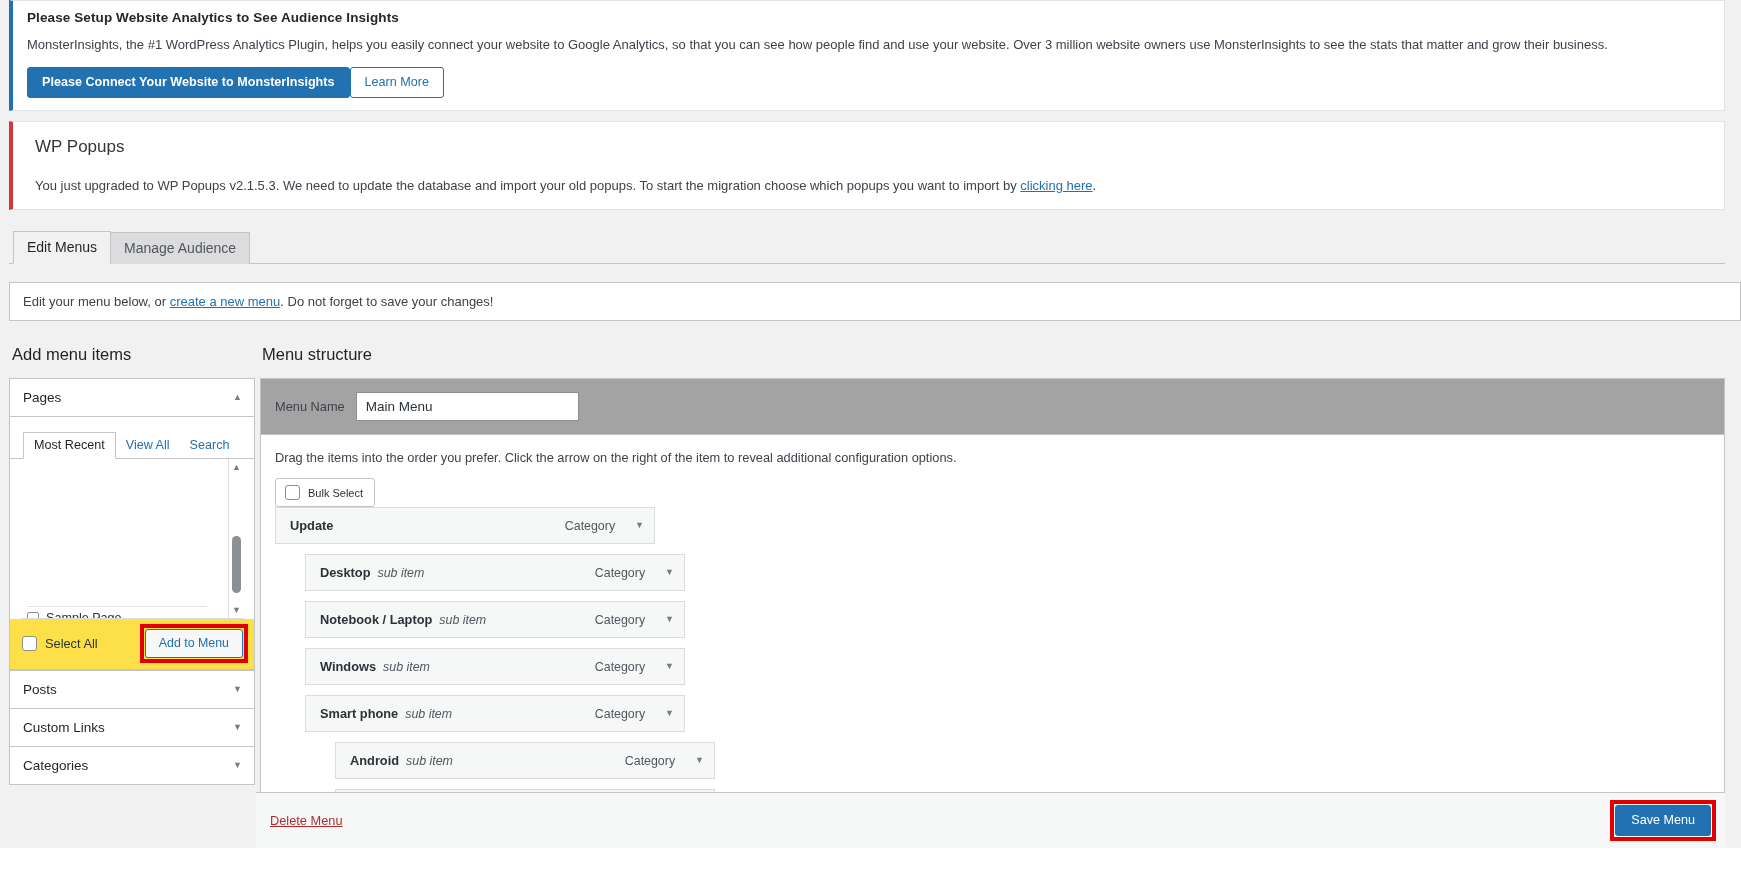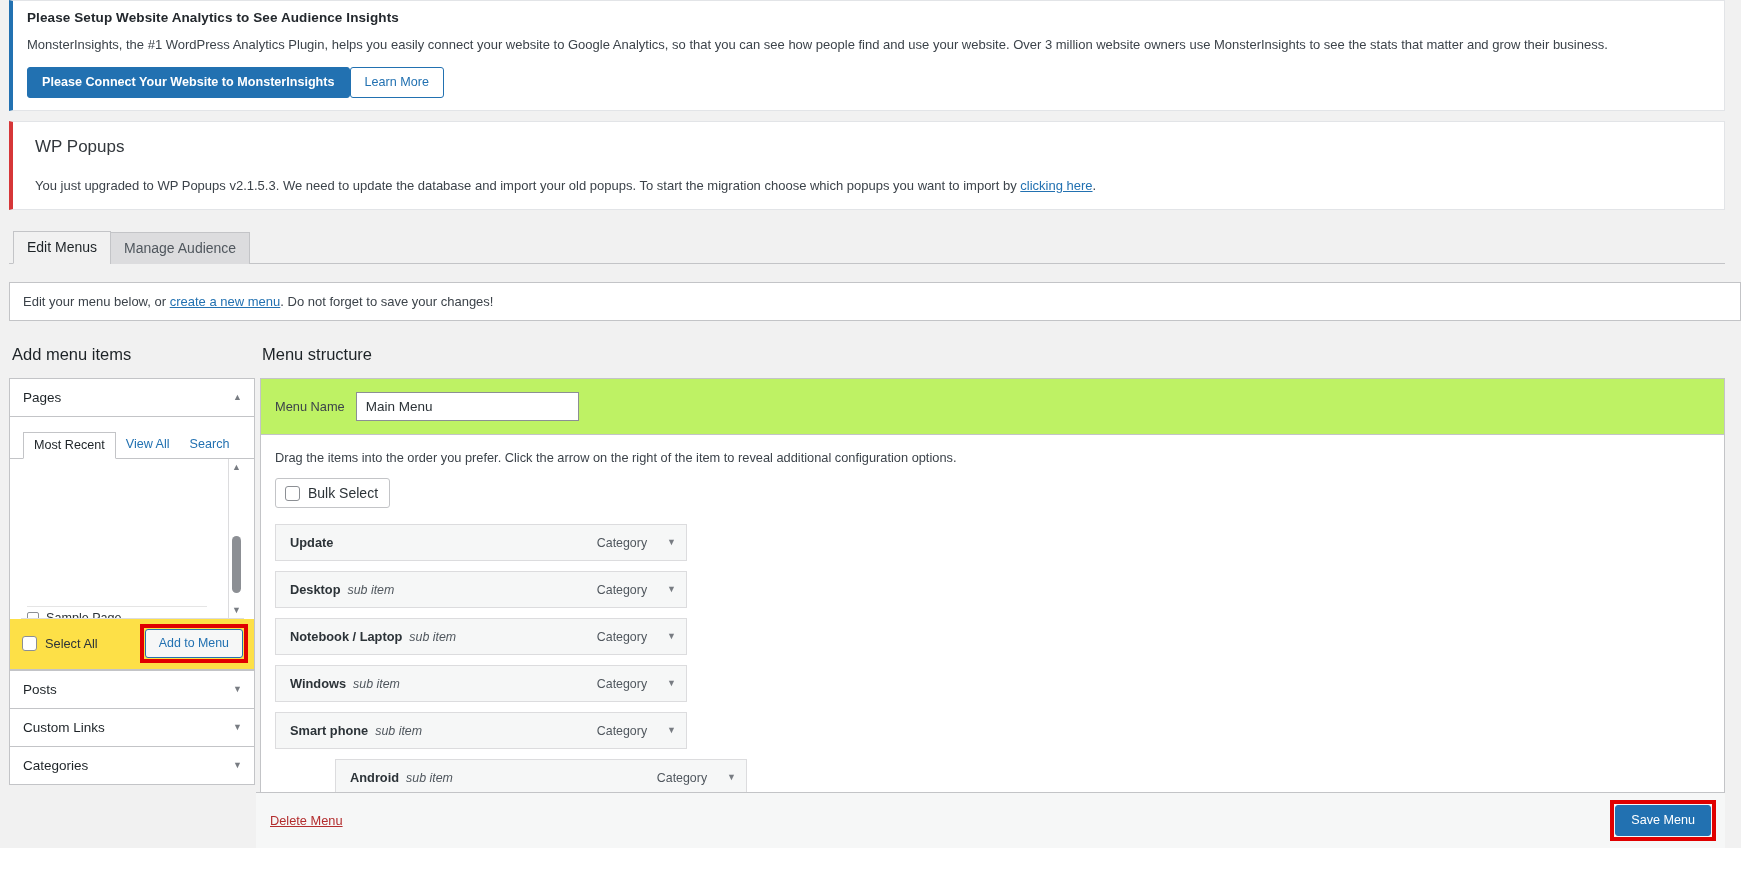--- a/index.html
+++ b/index.html
@@ -110,21 +110,21 @@
     border-bottom:1px solid #c3c4c7;
     background:#fff; cursor:pointer;
   }
   .acc-head.last { border-bottom:none; }
   .acc-head .acc-label { font-size:13.5px; color:#1d2327; }
   .caret { color:#787c82; font-size:9px; line-height:1; }
 
   .acc-body { padding:0; background:#fff; border-bottom:1px solid #c3c4c7; }
 
   .mini-tabs {
-    display:flex; align-items:flex-start; gap:0;
+    display:flex; align-items:center; gap:0;
     padding:15px 12px 0 13px;
     border-bottom:1px solid #c3c4c7;
     background:#fff;
     position:relative;
   }
   .mini-tab {
     font-size:12.6px; padding:4px 10px 5px 10px; cursor:pointer;
     color:#2271b1; line-height:1.3;
   }
   .mini-tab.active {
@@ -177,49 +177,49 @@
     background:#f6f7f7; color:#2271b1; border:1px solid #2271b1;
     border-radius:3px; padding:6px 13px; font-size:12.4px; cursor:pointer;
     line-height:1.2;
   }
 
   .hl-red { outline:4px solid #e00000; outline-offset:1px; position:relative; }
 
   
   .panel { border:1px solid #c3c4c7; background:#fff; }
   .panel-head {
-    background:#bef264; border-bottom:1px solid #c3c4c7;
+    background:#a3a3a3; border-bottom:1px solid #c3c4c7;
     padding:13px 14px; display:flex; align-items:center; gap:11px;
   }
   .panel-head label { font-size:12.8px; color:#3c434a; }
   .menu-name-input {
     width:223px; padding:6px 9px; font-size:13.5px;
     border:1px solid #8c8f94; border-radius:0; color:#2c3338;
     font-family:"Liberation Sans", sans-serif; background:#fff;
   }
   .panel-body { padding:15px 14px 0 14px; background:#fff; }
   .hint { font-size:12.8px; color:#3c434a; margin:0 0 13px 0; }
 
   .bulk {
     display:inline-flex; align-items:center; gap:8px;
     border:1px solid #c3c4c7; border-radius:3px; background:#fff;
-    padding:6px 11px 6px 9px; font-size:14px; color:#2c3338; cursor:pointer;
-    margin-bottom:16px;
+    padding:6px 11px 6px 9px; font-size:11px; color:#2c3338; cursor:pointer;
+    margin-bottom:0;
   }
 
   .menu-tree { position:relative; }
   .mi {
     background:#f6f7f7; border:1px solid #dcdcde;
     display:flex; align-items:center; justify-content:space-between;
     padding:10px 10px 10px 14px;
     margin-bottom:10px;
-    width:412px;
+    width:380px;
     cursor:move;
   }
-  .mi.depth1 { }
+  .mi.depth1 { margin-left:30px; }
   .mi.depth2 { margin-left:60px; }
   .mi-left { display:flex; align-items:baseline; gap:7px; }
   .mi-title { font-weight:bold; font-size:12.8px; color:#2c3338; }
   .mi-sub { font-style:italic; font-size:12.4px; color:#50575e; }
   .mi-right { display:flex; align-items:center; gap:20px; }
   .mi-type { font-size:12.4px; color:#50575e; }
 
   .panel-foot {
     display:flex; align-items:center; justify-content:space-between;
     background:#f6f7f7; border-top:1px solid #c3c4c7;

